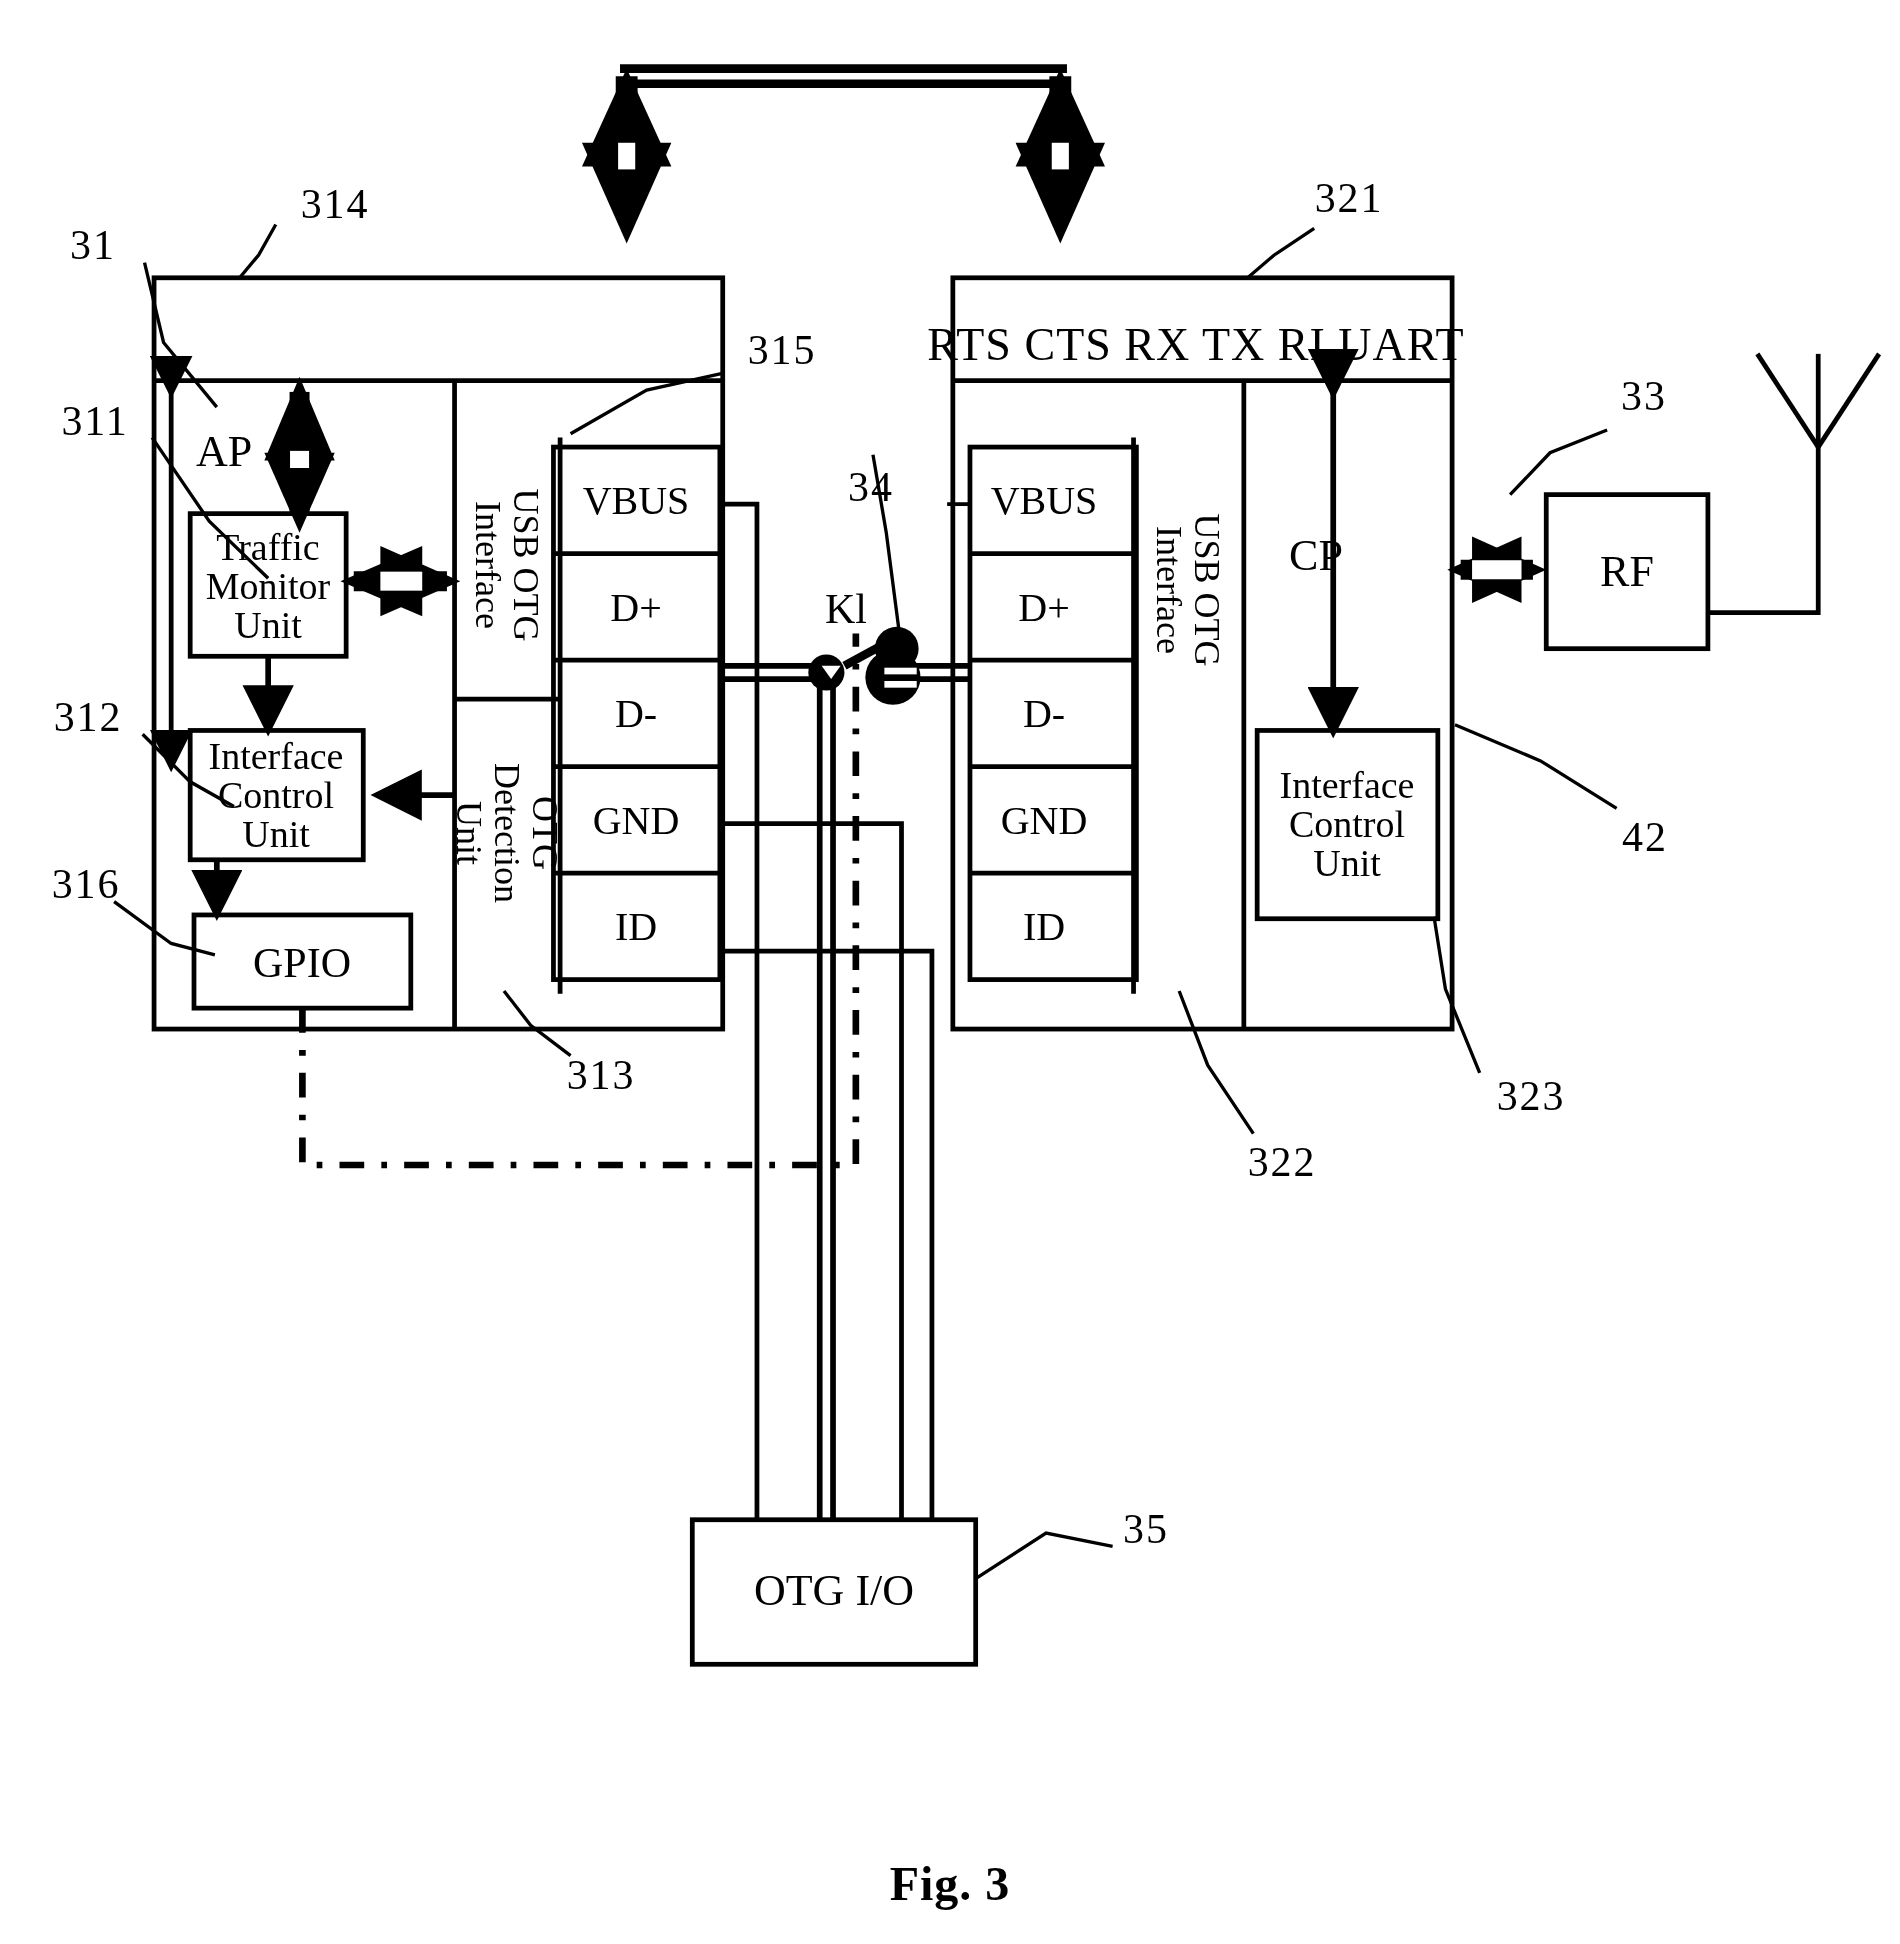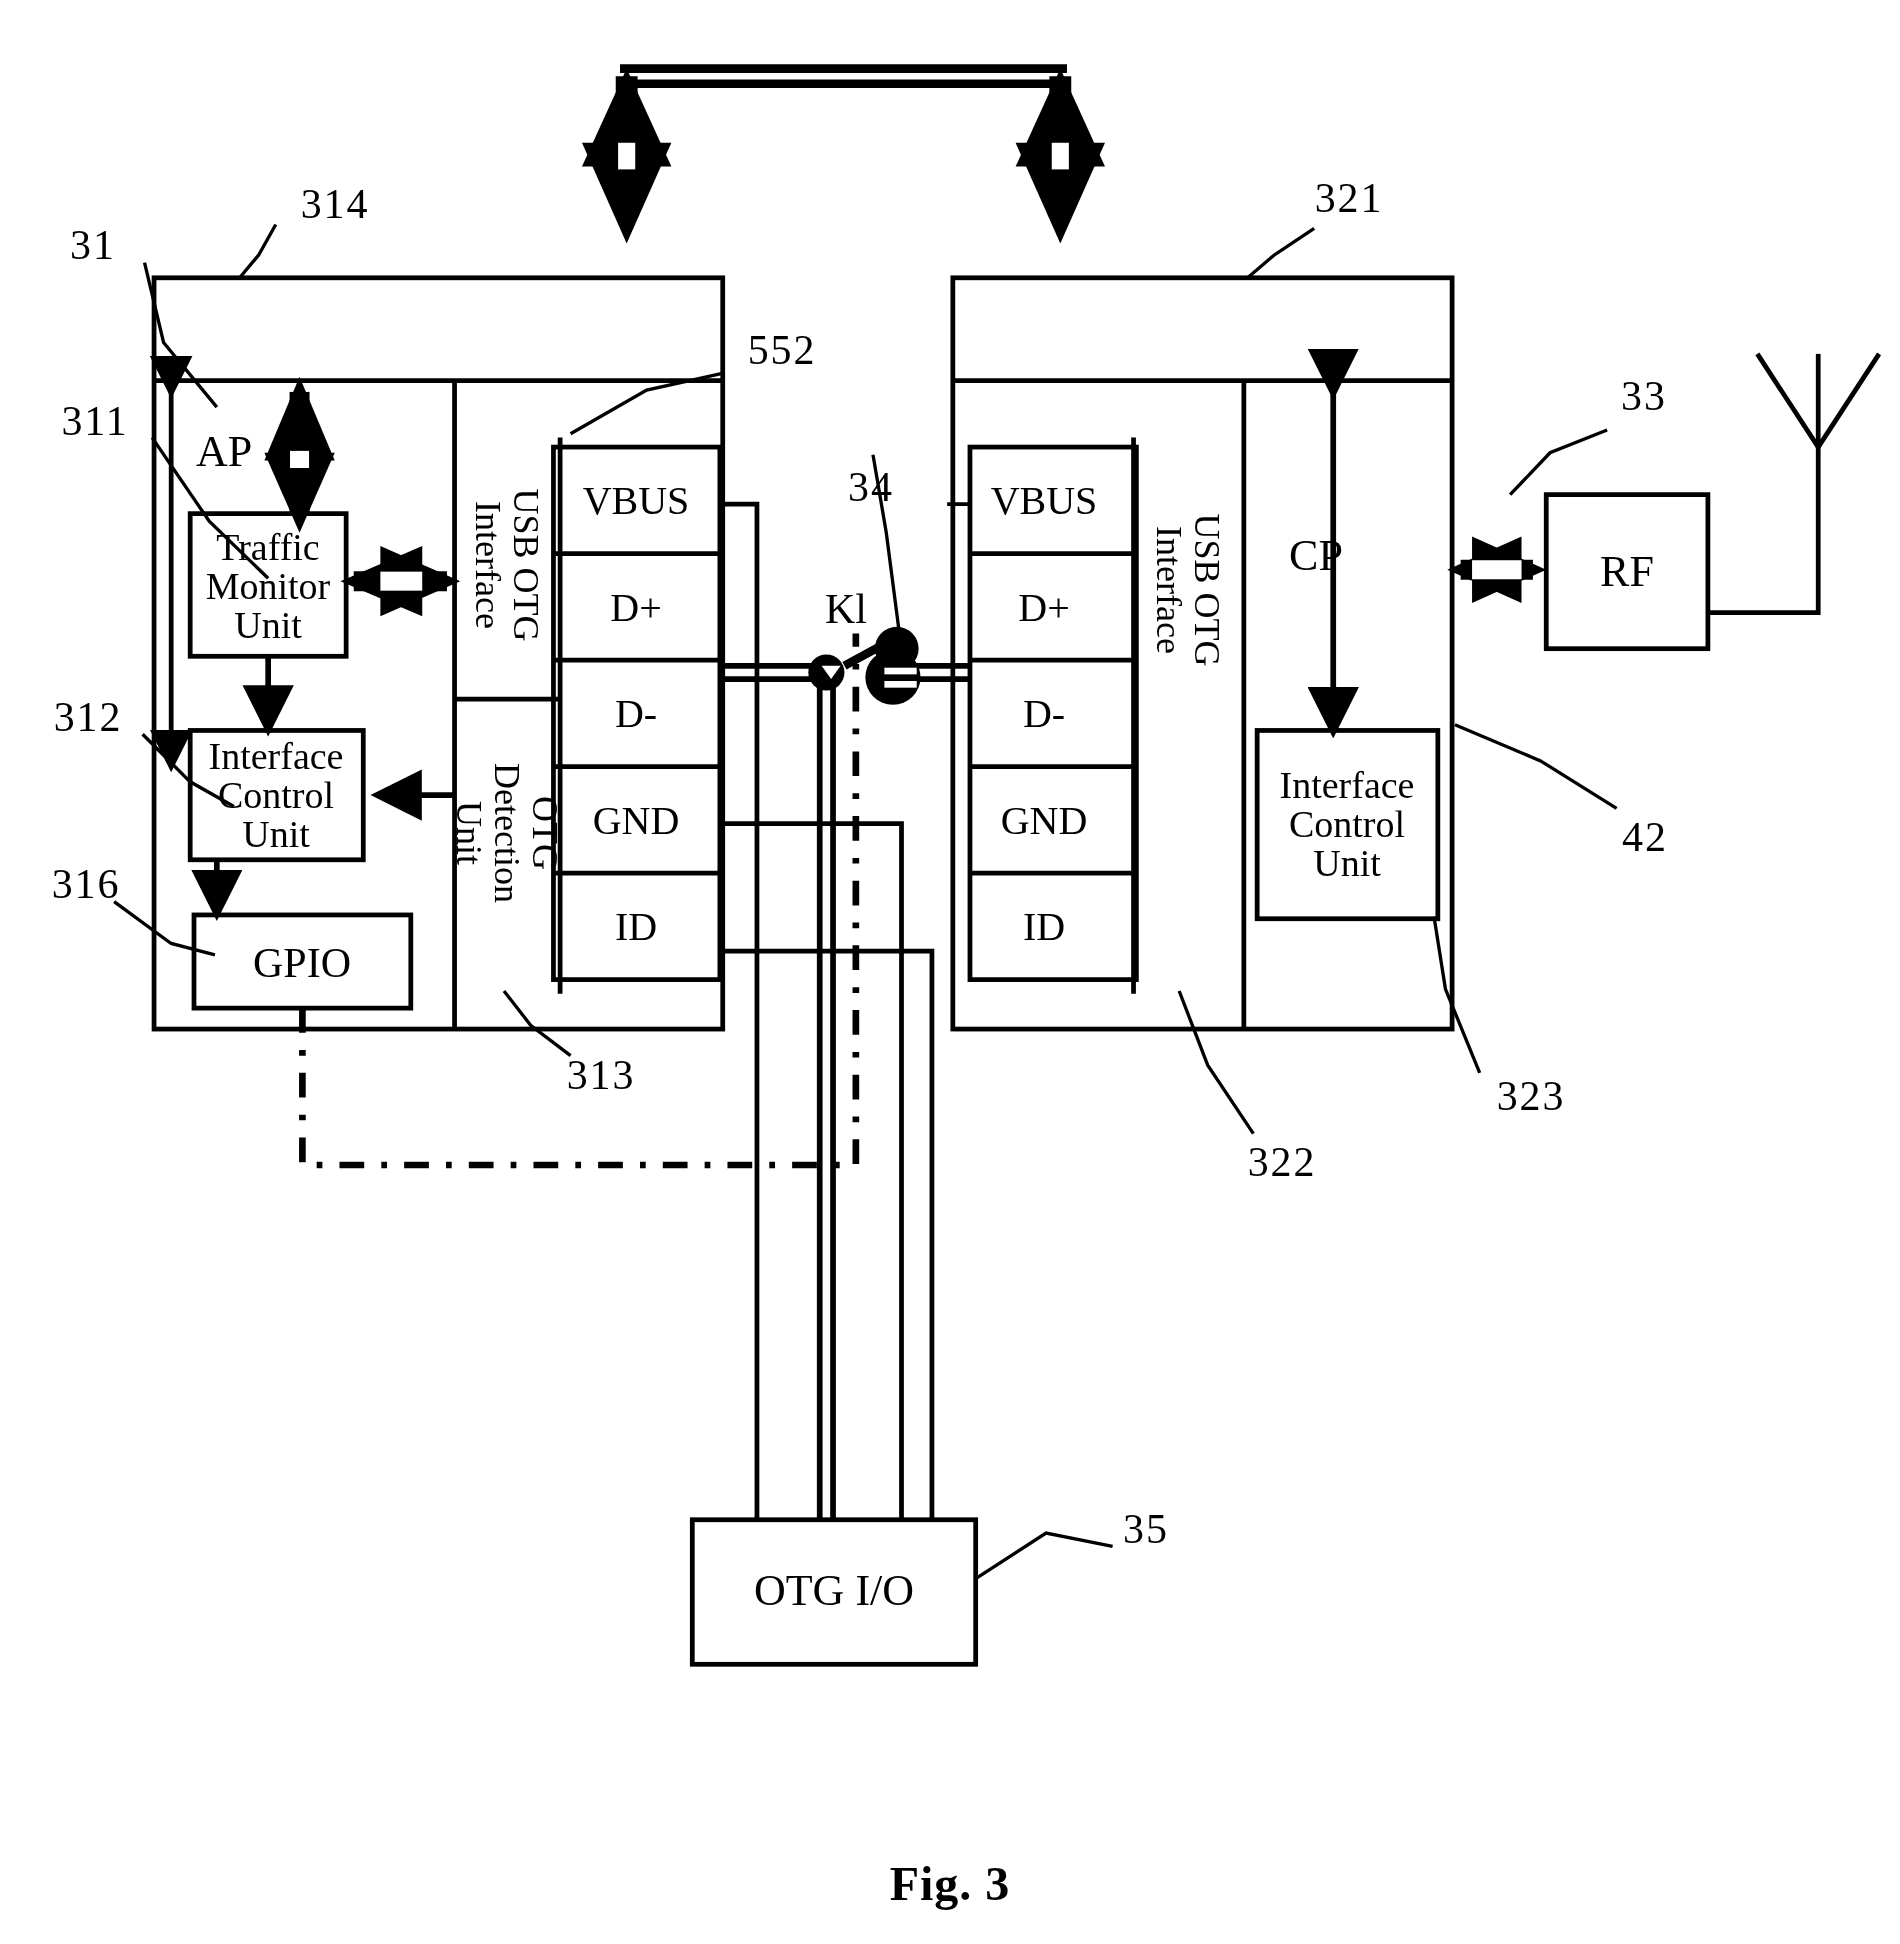--- a/index.html
+++ b/index.html
@@ -198,30 +198,31 @@
         <path d="M1170,1626 L1100,1612 L1026,1660"></path>
       </g>
     </g>
   </svg>
 
   <div class="lbl ref ctr" style="left:93px;top:245px;">31</div>
   <div class="lbl ref ctr" style="left:335px;top:204px;">314</div>
   <div class="lbl ref ctr" style="left:95px;top:421px;">311</div>
   <div class="lbl ref ctr" style="left:88px;top:717px;text-align:right;">312</div>
   <div class="lbl ref ctr" style="left:86px;top:884px;">316</div>
-  <div class="lbl ref ctr" style="left:782px;top:350px;">552</div>
+  <div class="lbl ref ctr" style="left:782px;top:350px;">315</div>
   <div class="lbl ref ctr" style="left:601px;top:1075px;">313</div>
   <div class="lbl ref ctr" style="left:1349px;top:198px;">321</div>
   <div class="lbl ref ctr" style="left:871px;top:487px;">34</div>
   <div class="lbl ref ctr" style="left:1644px;top:396px;">33</div>
   <div class="lbl ref ctr" style="left:1645px;top:837px;">42</div>
   <div class="lbl ref ctr" style="left:1282px;top:1162px;">322</div>
   <div class="lbl ref ctr" style="left:1531px;top:1096px;">323</div>
   <div class="lbl ref ctr" style="left:1146px;top:1529px;text-align:right;">35</div>
 
+  <div class="lbl hdr ctr" style="left:1196px;top:344px;">RTS CTS RX  TX  RI UART</div>
 
   <div class="lbl ctr" style="left:224px;top:451px;font-size:44px;">AP</div>
   <div class="lbl ctr" style="left:1316px;top:555px;font-size:44px;">CP</div>
 
   <div class="lbl boxtxt ctr" style="left:268px;top:586px;">
     <span>Traffic</span><br>
     <span>Monitor</span><br>
     <span>Unit</span>
   </div>
 

